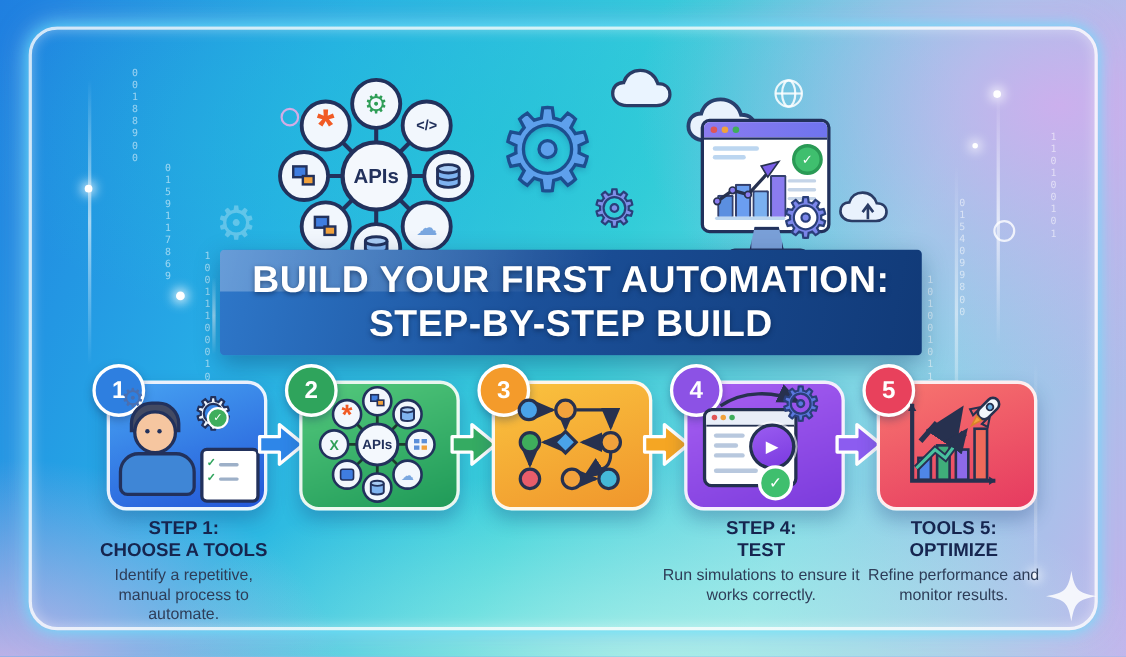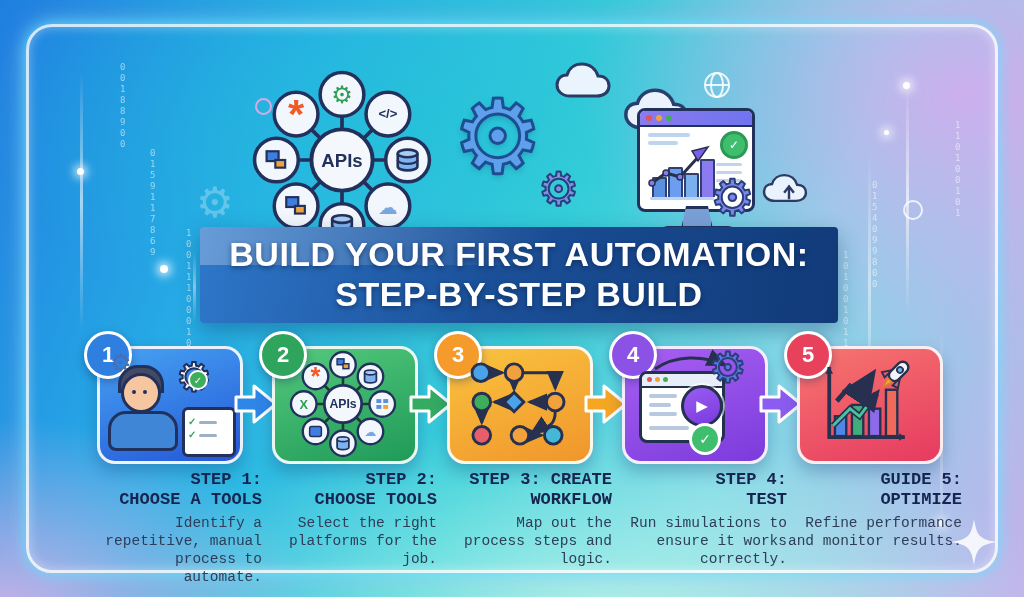--- a/index.html
+++ b/index.html
@@ -52,21 +52,21 @@
   .card1{background:linear-gradient(160deg,#47a3f2,#2356d8);}
   .card2{background:linear-gradient(160deg,#55c97d,#1f9a58);}
   .card3{background:linear-gradient(160deg,#fac33f,#f0962c);}
   .card4{background:linear-gradient(160deg,#a860f2,#7b3bdc);}
   .card5{background:linear-gradient(160deg,#f7766f,#e63a60);}
   .badge{left:-16px;top:-18px;width:42px;height:42px;border-radius:50%;border:3px solid #fff;
     color:#fff;font-weight:800;font-size:22px;display:flex;align-items:center;justify-content:center;
     box-shadow:0 3px 8px rgba(20,40,90,.35);}
   .b1{background:#2e7fe0}.b2{background:#2fa45c}.b3{background:#f49b2b}.b4{background:#8c52e5}.b5{background:#e8415c}
   .arrow{top:381px;width:44px;height:46px;}
-  .stext{top:470px;width:190px;text-align:right;font-family:Liberation Mono, monospace;}
+  .stext{top:470px;width:190px;text-align:center;}
   .shead{color:#16254f;font-weight:800;font-size:17px;line-height:20px;}
   .sdesc{display:inline-block;margin-top:4px;color:#2e3d58;font-size:14.5px;line-height:18px;font-weight:500;}
   
   .p-hair{left:18px;top:16px;width:40px;height:22px;background:#434a63;border:3px solid #22315c;border-radius:20px 20px 0 0;}
   .p-head{left:21px;top:24px;width:34px;height:34px;background:#f6c6a0;border:3px solid #22315c;border-radius:50%;}
   .p-eye{width:4px;height:4px;border-radius:50%;background:#22315c;top:14px;}
   .p-body{left:8px;top:62px;width:64px;height:34px;background:#3f86d6;border:3px solid #22315c;border-radius:18px 18px 8px 8px;}
   .p-gear{left:10px;top:2px;font-size:24px;line-height:1;color:#4a6fb0;}
   .gc-gear{left:76px;top:8px;font-size:40px;line-height:1;color:#eef4fc;-webkit-text-stroke:2px #22315c;}
   .gc-chk{left:88px;top:21px;width:16px;height:16px;border-radius:50%;background:#3fae5c;border:2px solid #fff;color:#fff;font-size:10px;display:flex;align-items:center;justify-content:center;}
@@ -384,44 +384,30 @@
     </svg>
   </div>
 
   <div class="abs stext" style="left:72px">
     <div class="shead">
       <div>STEP 1:</div>
       <div>CHOOSE A TOOLS</div>
     </div>
     <span class="sdesc" style="max-width:160px">Identify a repetitive, manual process to automate.</span>
   </div>
-  <div class="abs stext" style="left:247px">
-    <div class="shead">
-      <div>STEP 2:</div>
-      <div>CHOOSE TOOLS</div>
-    </div>
-    <span class="sdesc" style="max-width:170px">Select the right platforms for the job.</span>
-  </div>
-  <div class="abs stext" style="left:422px">
-    <div class="shead">
-      <div>STEP 3: CREATE</div>
-      <div>WORKFLOW</div>
-    </div>
-    <span class="sdesc" style="max-width:165px">Map out the process steps and logic.</span>
-  </div>
   <div class="abs stext" style="left:597px">
     <div class="shead">
       <div>STEP 4:</div>
       <div>TEST</div>
     </div>
     <span class="sdesc" style="max-width:190px">Run simulations to ensure it works correctly.</span>
   </div>
   <div class="abs stext" style="left:772px">
     <div class="shead">
-      <div>GUIDE 5:</div>
+      <div>TOOLS 5:</div>
       <div>OPTIMIZE</div>
     </div>
     <span class="sdesc" style="max-width:175px">Refine performance and monitor results.</span>
   </div>
 
   <svg class="abs sparkle" width="52" height="52" viewBox="-18 -18 36 36">
     <path d="M0,-16 C2,-4 4,-2 16,0 C4,2 2,4 0,16 C-2,4 -4,2 -16,0 C-4,-2 -2,-4 0,-16 Z" fill="rgba(255,255,255,.85)"></path>
   </svg>
 
 </div>

